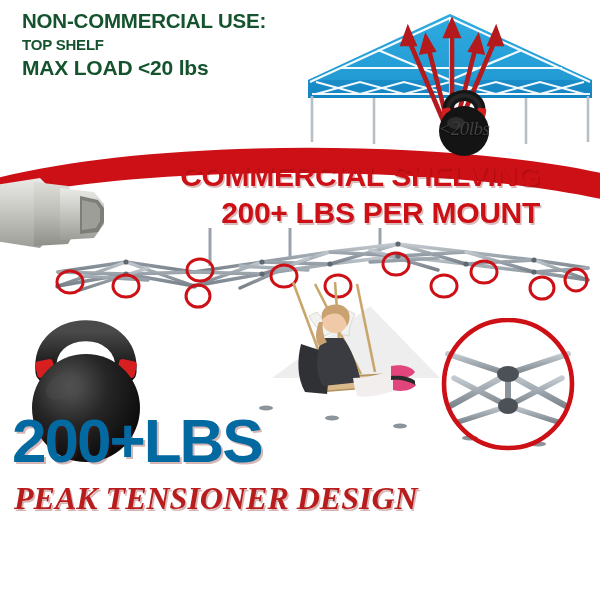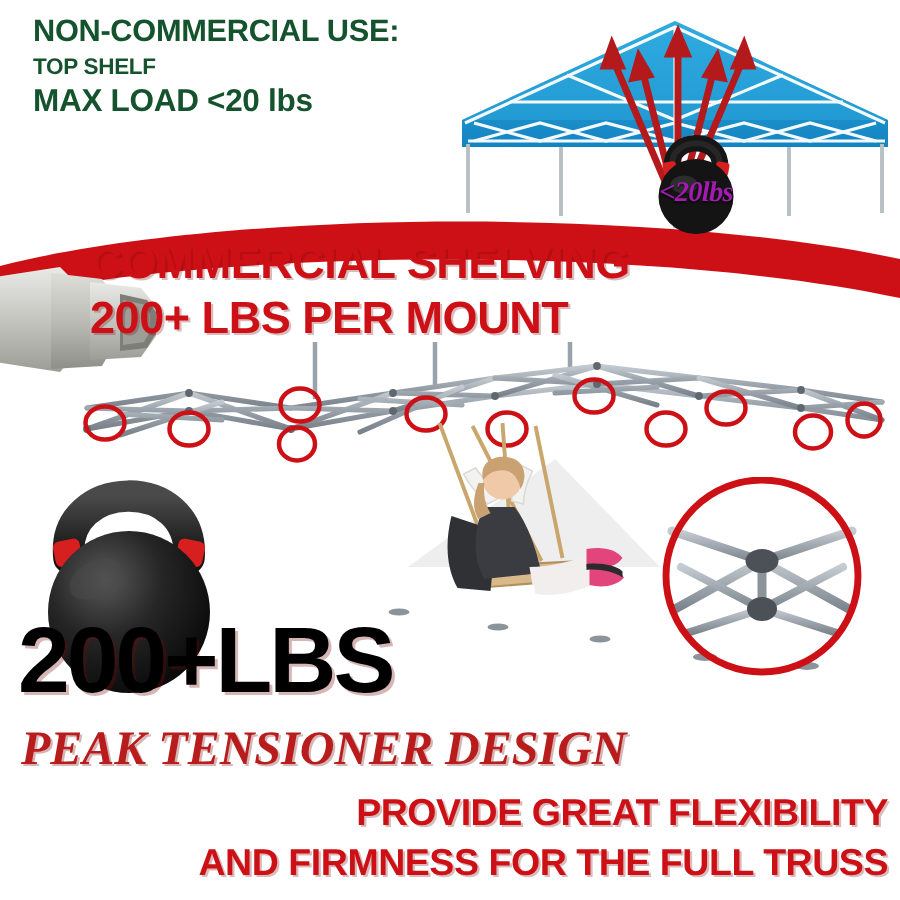--- a/index.html
+++ b/index.html
@@ -66,23 +66,23 @@
     width: 92px;
     height: 80px;
     z-index: 32;
   }
   .kb-small-label {
     position: absolute;
     left: 416px;
     top: 118px;
     width: 96px;
     text-align: center;
-    color: #a21caf;
+    color: #404040;
     font-size: 19px;
-    font-weight: bold;
+    font-weight: normal;
     font-style: italic;
     font-family: "Liberation Serif", serif;
     letter-spacing: -0.5px;
     z-index: 36;
     text-shadow: 0 1px 1px rgba(0,0,0,.55);
     white-space: nowrap;
   }
 
   
   .legcloseup {
@@ -93,21 +93,21 @@
     height: 110px;
     z-index: 30;
   }
 
   
   .headline-red {
     position: absolute;
     left: 60px;
     top: 158px;
     width: 480px;
-    text-align: left;
+    text-align: right;
     z-index: 34;
   }
   .headline-red .hl {
     color: #cc1016;
     font-weight: bold;
     font-size: 30px;
     line-height: 1.22;
     letter-spacing: -0.3px;
     white-space: nowrap;
     text-shadow: 1.5px 1.5px 0 rgba(120,10,10,0.28);
@@ -153,21 +153,21 @@
     z-index: 26;
   }
 
   
   .lbs-big {
     position: absolute;
     left: 12px;
     top: 410px;
     font-size: 62px;
     font-weight: bold;
-    color: #000000;
+    color: #0369a1;
     letter-spacing: -2px;
     line-height: 1;
     z-index: 34;
     white-space: nowrap;
     text-shadow: 2px 2px 0 rgba(120,10,10,0.30);
   }
 
   
   .peak-line {
     position: absolute;
@@ -464,18 +464,14 @@
     <rect x="34" y="60" width="18" height="17" rx="4" fill="#d81f20" transform="rotate(-12 43 68)"></rect>
     <rect x="116" y="60" width="18" height="17" rx="4" fill="#d81f20" transform="rotate(12 125 68)"></rect>
     <circle cx="84" cy="108" r="54" fill="url(#kbBall)"></circle>
     <ellipse cx="62" cy="86" rx="19" ry="12" fill="#4a4a4a" opacity=".5" transform="rotate(-28 62 86)"></ellipse>
   </svg>
 
   <div class="lbs-big">200+LBS</div>
 
   <div class="peak-line">PEAK TENSIONER DESIGN</div>
 
-  <div class="bottom-lines">
-    <div class="bl">PROVIDE GREAT FLEXIBILITY</div>
-    <div class="bl">AND FIRMNESS FOR THE FULL TRUSS</div>
-  </div>
 
 </div>
 
 </body></html>

